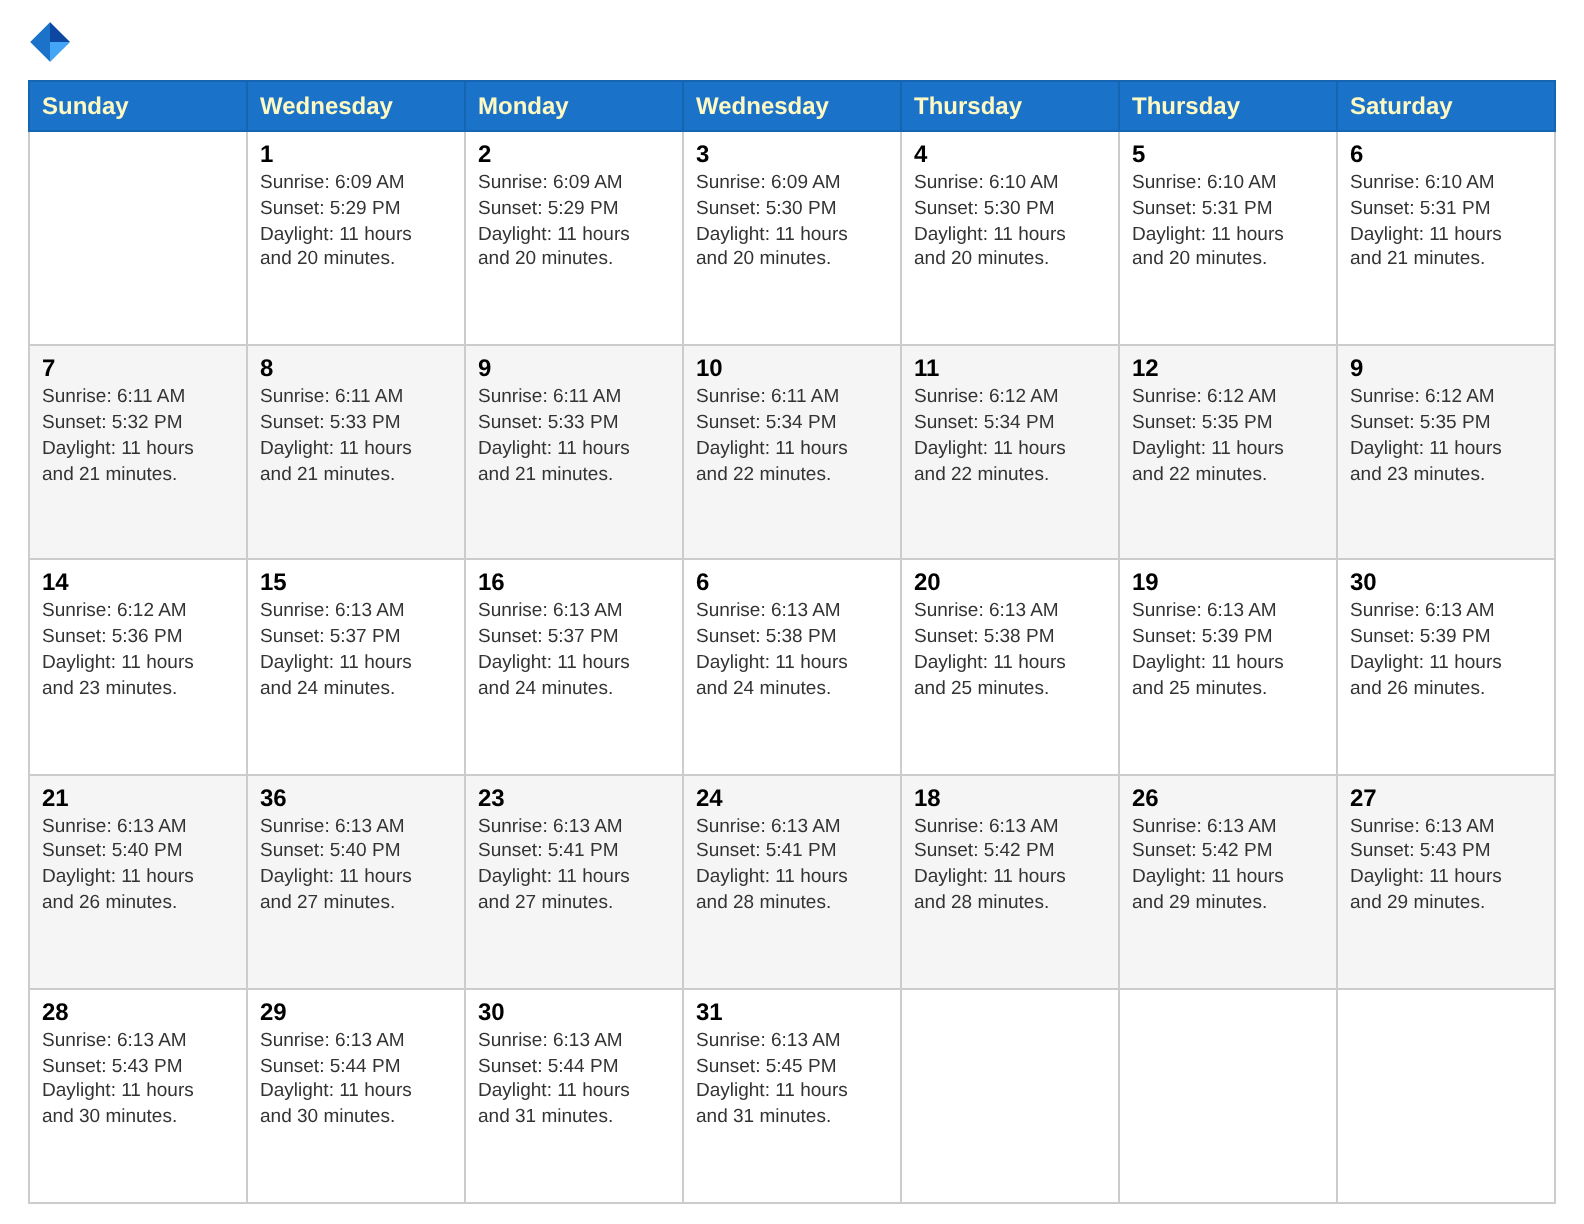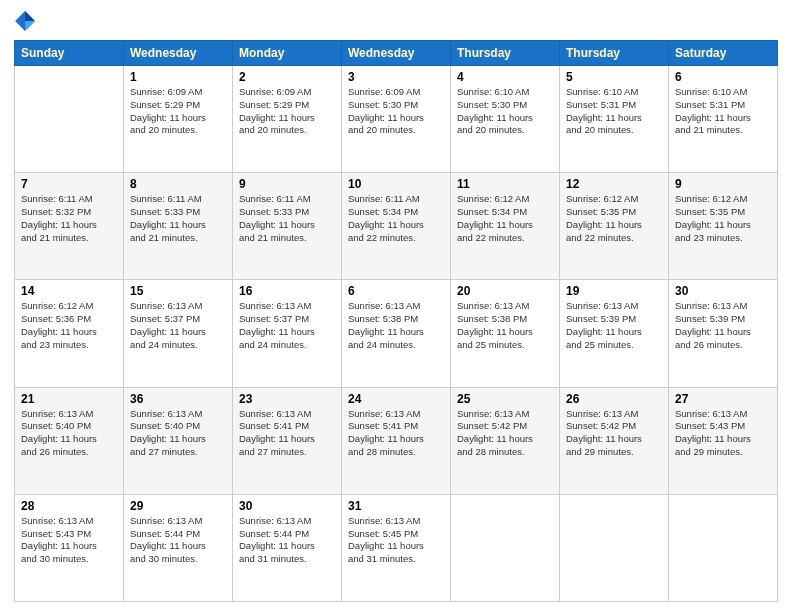--- a/index.html
+++ b/index.html
@@ -301,21 +301,21 @@
 and 27 minutes.</div>
           </td>
           <td>
             <span class="day-num">24</span>
             <div class="day-info" style="white-space: pre-line;">Sunrise: 6:13 AM
 Sunset: 5:41 PM
 Daylight: 11 hours
 and 28 minutes.</div>
           </td>
           <td>
-            <span class="day-num">25</span>
+            <span class="day-num">18</span>
             <div class="day-info" style="white-space: pre-line;">Sunrise: 6:13 AM
 Sunset: 5:42 PM
 Daylight: 11 hours
 and 28 minutes.</div>
           </td>
           <td>
             <span class="day-num">26</span>
             <div class="day-info" style="white-space: pre-line;">Sunrise: 6:13 AM
 Sunset: 5:42 PM
 Daylight: 11 hours

